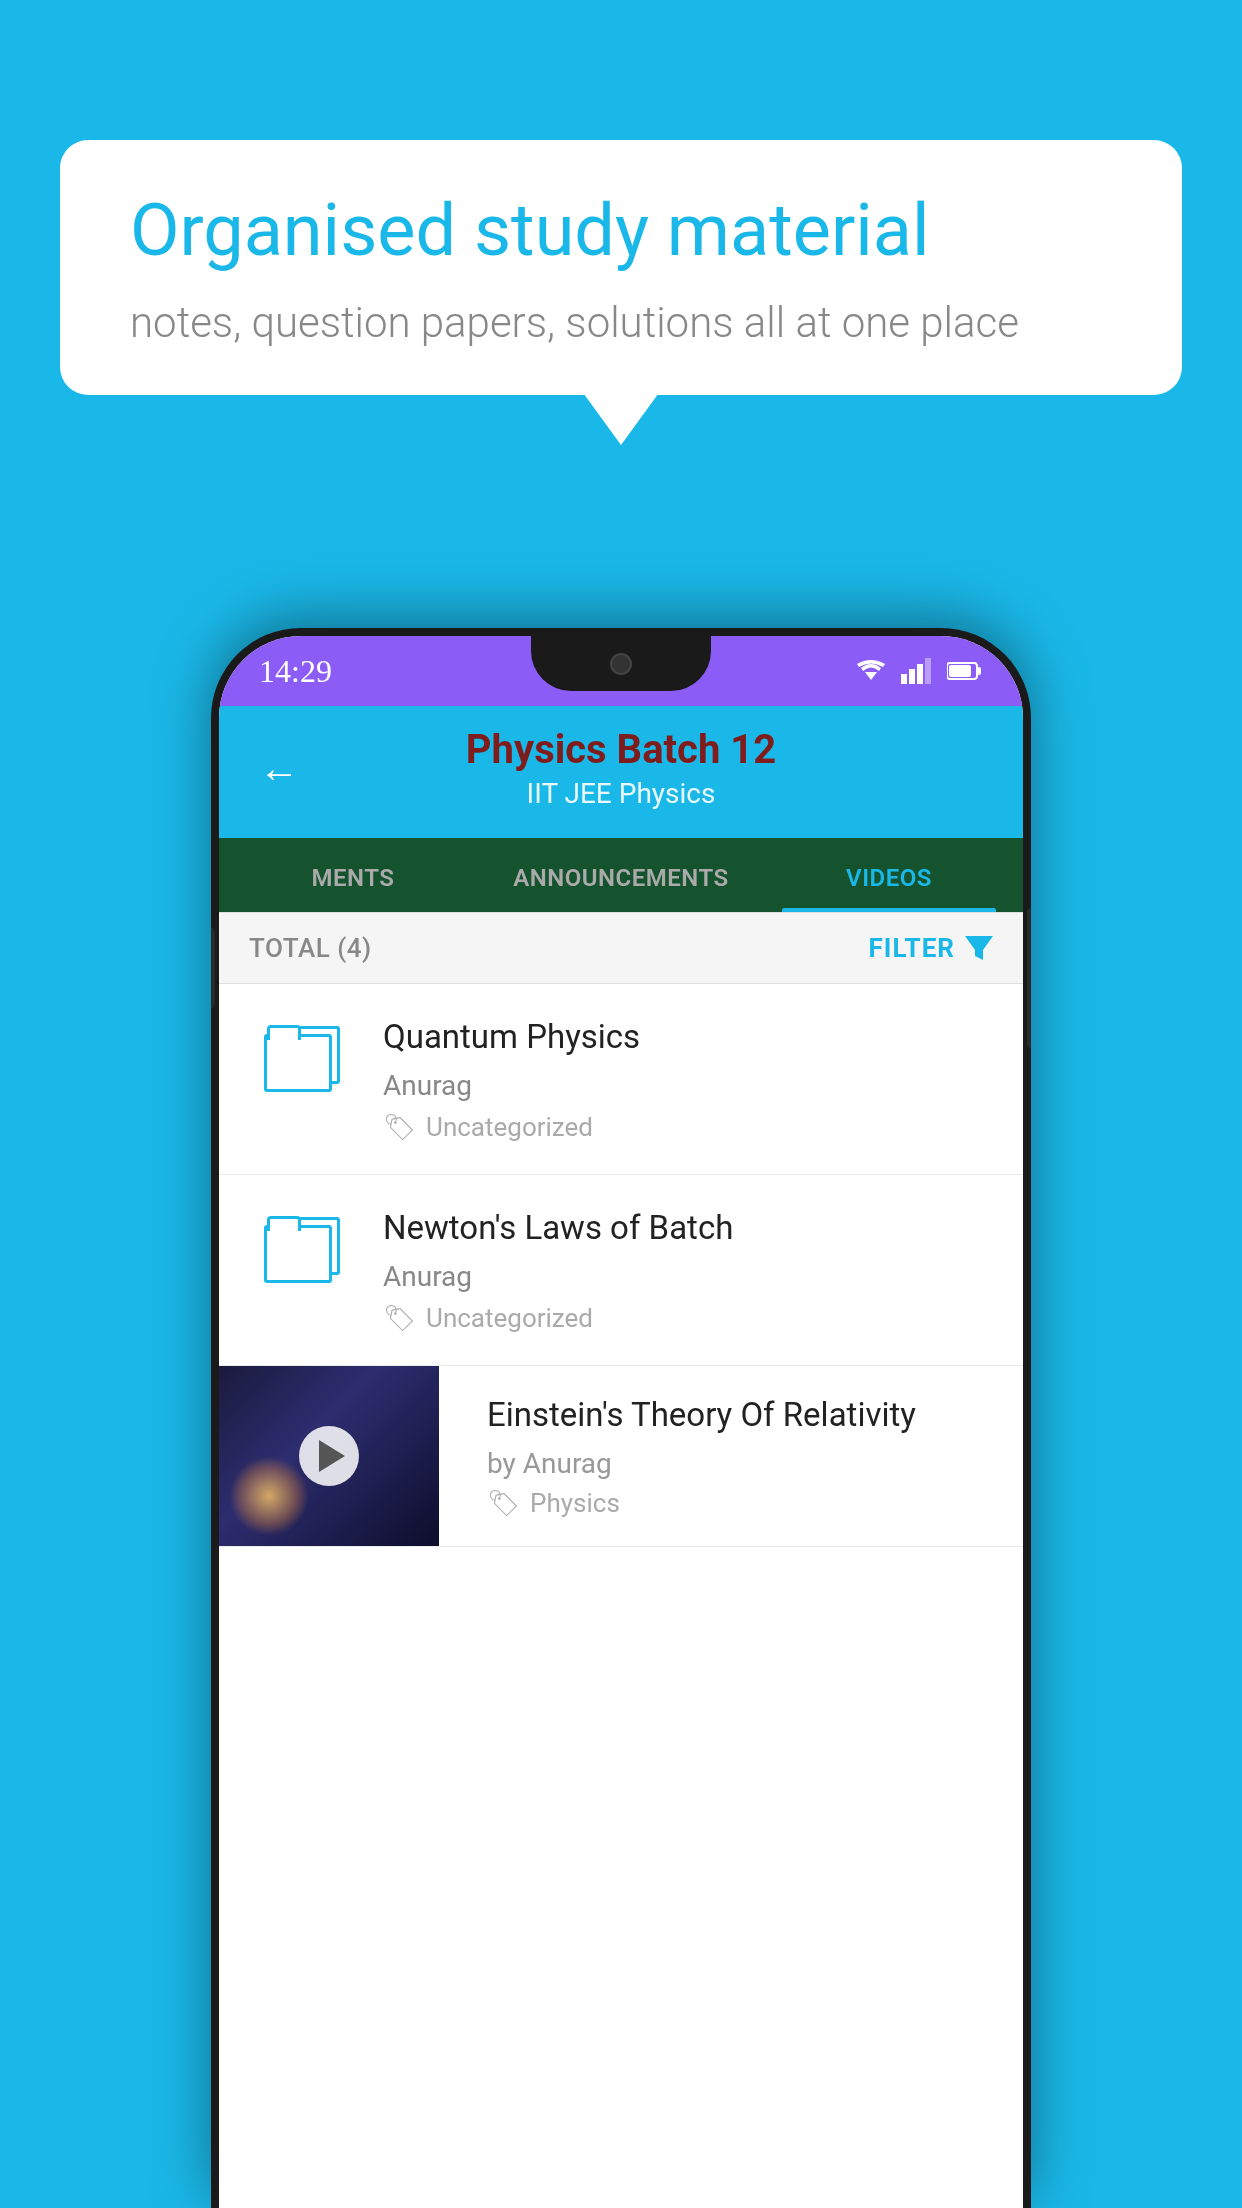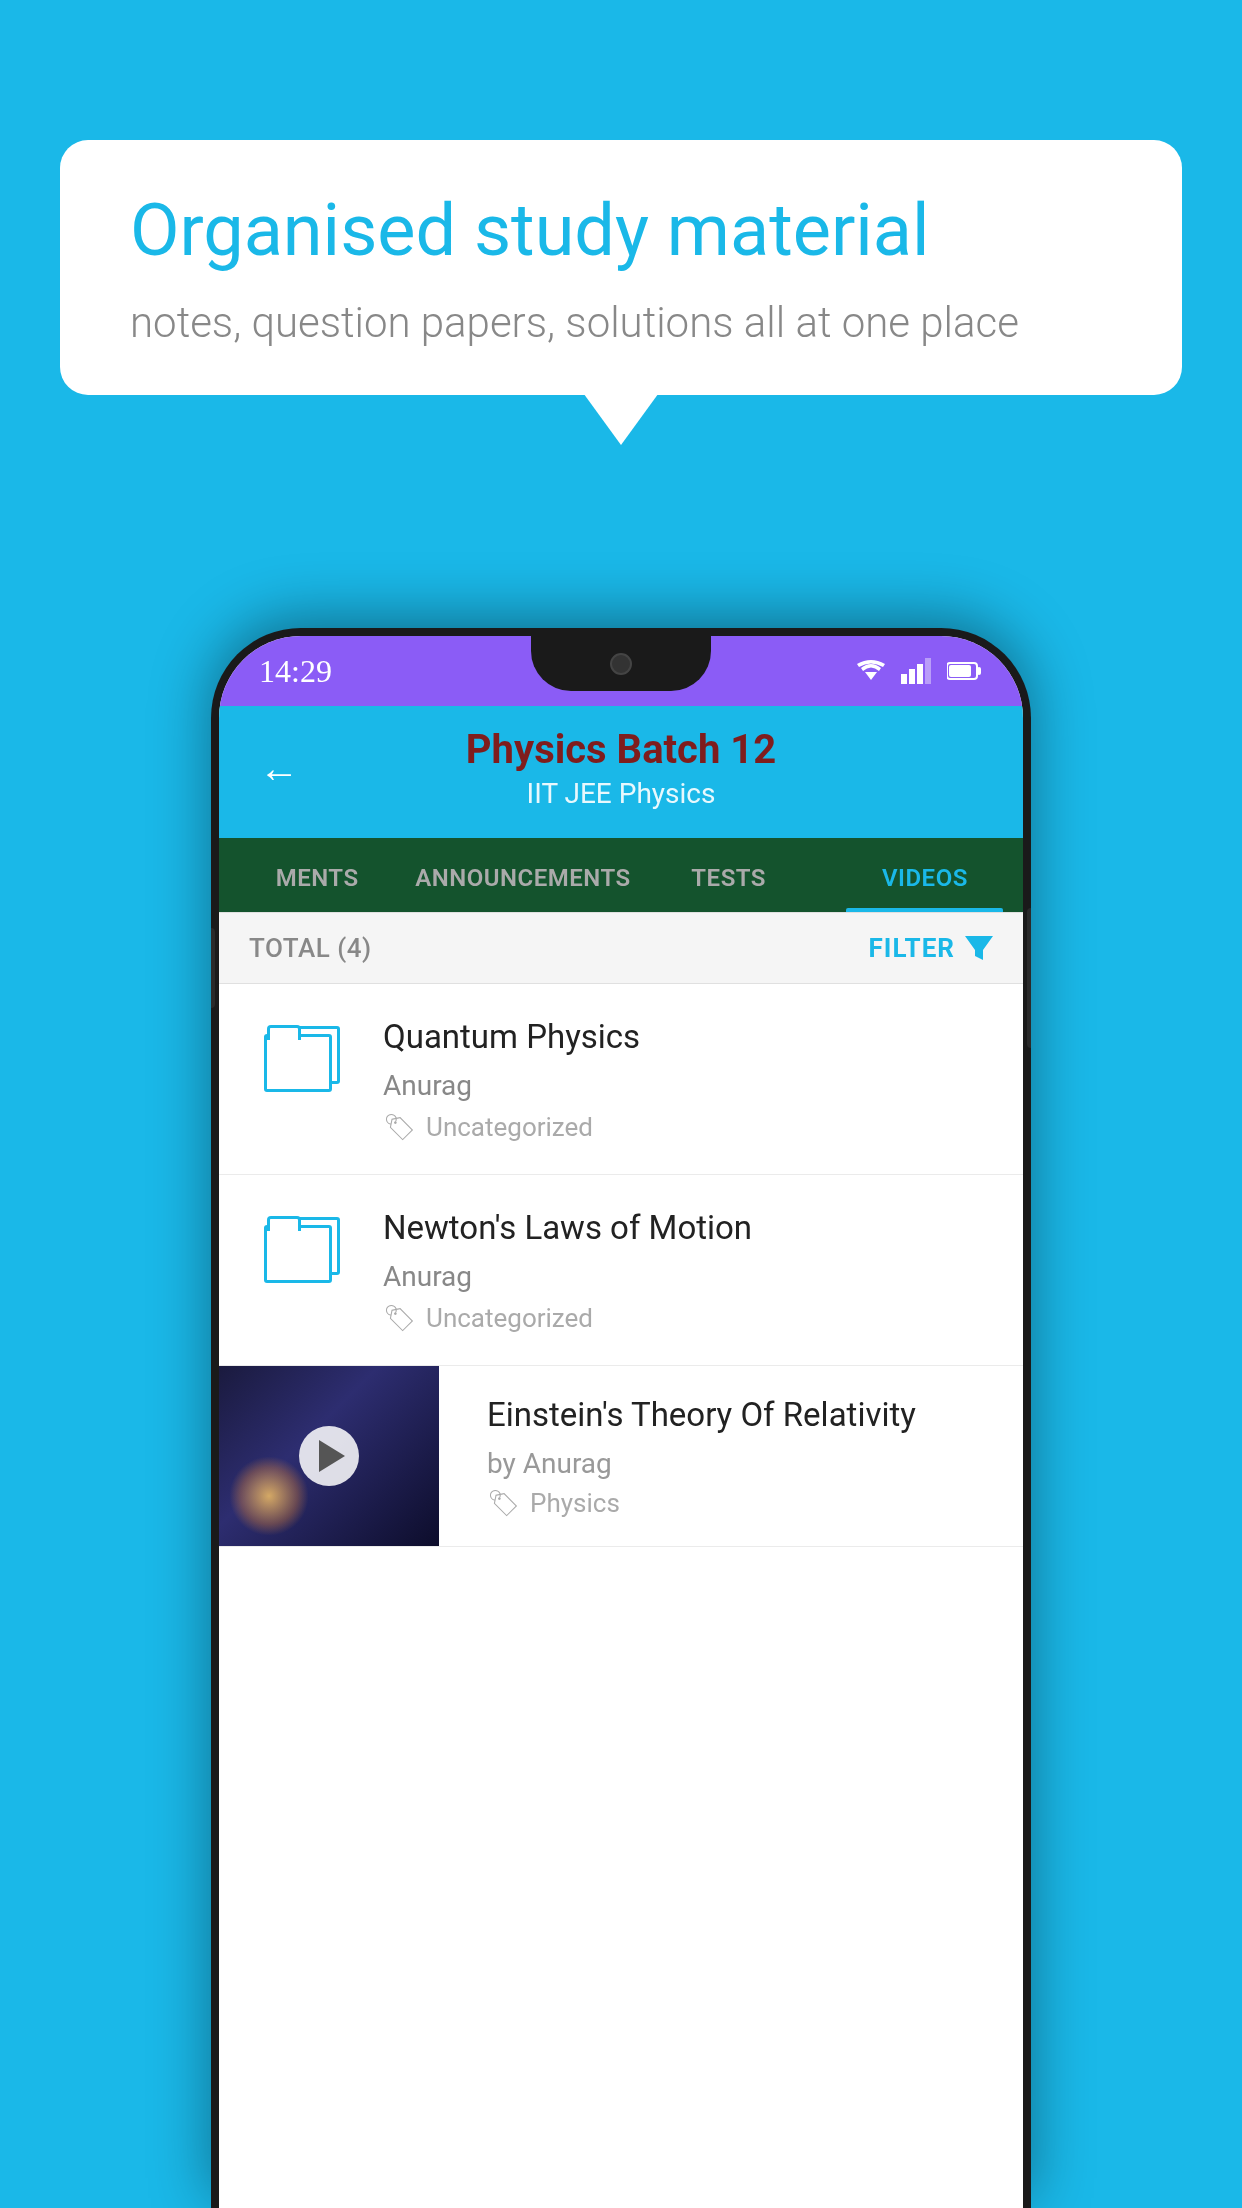--- a/index.html
+++ b/index.html
@@ -490,21 +490,20 @@
       <div class="header-title-block">
         <div class="header-main-title">Physics Batch 12</div>
         <div class="header-sub-tags">IIT JEE   Physics</div>
       </div>
       <div class="header-spacer"></div>
     </div>
 
     <div class="tabs-bar">
       <div class="tab-item">MENTS</div>
       <div class="tab-item">ANNOUNCEMENTS</div>
-      <div class="tab-item">TESTS</div>
       <div class="tab-item active">VIDEOS</div>
     </div>
 
 
     <div class="filter-bar">
       <span class="total-label">TOTAL (4)</span>
       <div class="filter-btn">
         <span>FILTER</span>
         <svg width="28" height="24" viewBox="0 0 28 24">
           <polygon points="0,0 28,0 18,14 18,24 10,20 10,14" fill="#1ab8e8"></polygon>
@@ -532,21 +531,21 @@
       </div>
 
       <div class="video-item">
         <div class="folder-icon-wrap">
           <div class="folder-icon">
             <div class="folder-page-back"></div>
             <div class="folder-page-front"></div>
           </div>
         </div>
         <div class="video-info">
-          <div class="video-title">Newton's Laws of Motion</div>
+          <div class="video-title">Newton's Laws of Batch</div>
           <div class="video-author">Anurag</div>
           <div class="video-tag">
             <span>🏷</span>
             <span>Uncategorized</span>
           </div>
         </div>
       </div>
 
       <div class="video-item" style="padding-left:0; padding-right:0; padding-top:0; padding-bottom:0; align-items:stretch;">
         <div class="video-thumb" style="width:220px;min-width:220px;height:auto;border-radius:0;">

